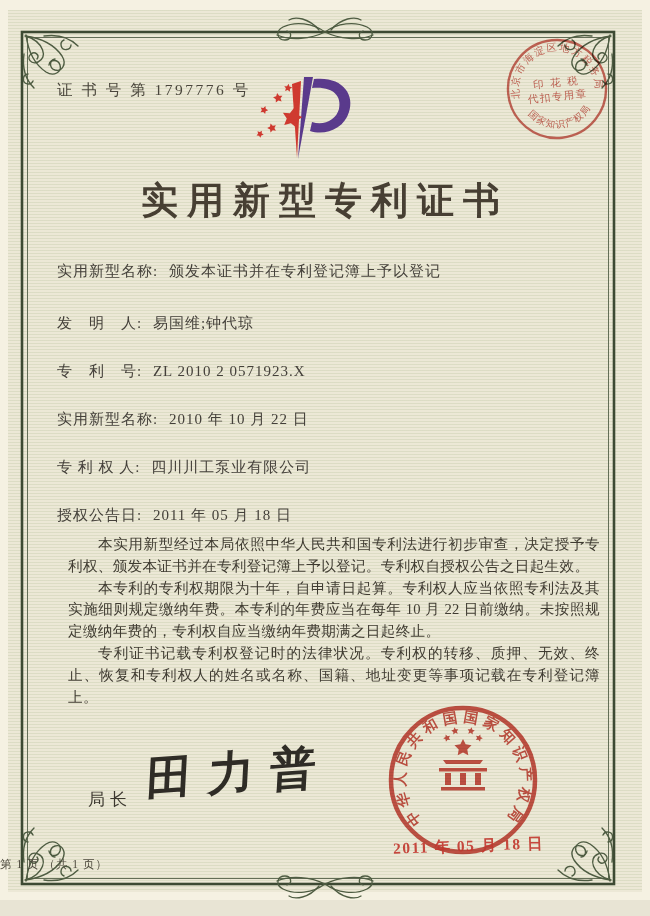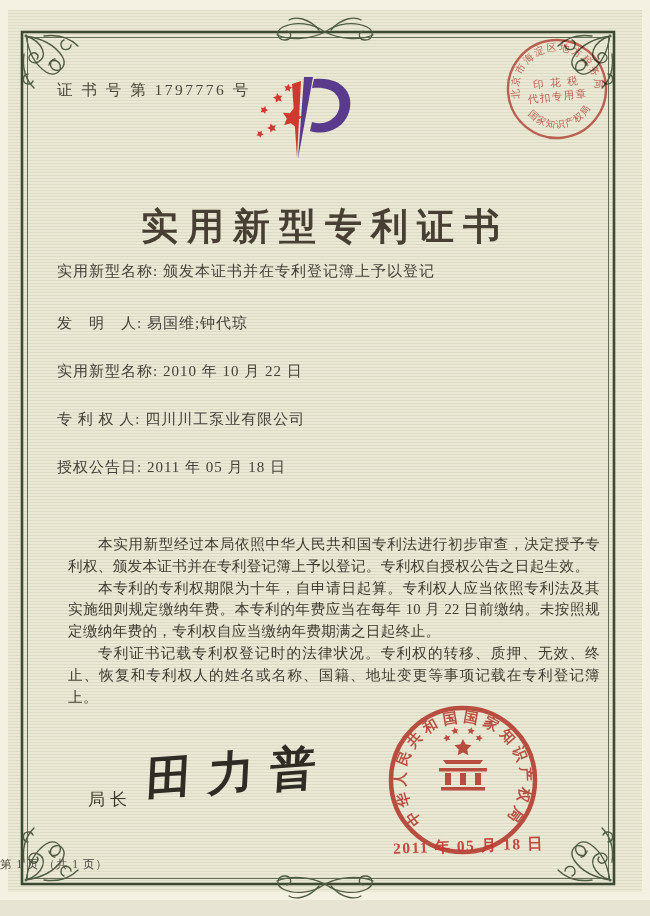--- a/index.html
+++ b/index.html
@@ -11,25 +11,25 @@
   }
   .paper-texture{
     position:absolute;left:8px;top:10px;right:8px;bottom:8px;
     background:
       repeating-linear-gradient(180deg, rgba(141,162,109,0.17) 0px, rgba(141,162,109,0.17) 1px, rgba(0,0,0,0) 1px, rgba(0,0,0,0) 3px),
       #ece8d6;
   }
   .abs{position:absolute;}
   .cert-no{left:57px;top:80px;font-size:15.5px;letter-spacing:2.5px;color:#4a463c;}
   .title{left:0;right:0;top:176px;text-align:center;font-size:37px;font-weight:bold;
-         letter-spacing:9px;color:#473f33;margin-top:26px;}
+         letter-spacing:9px;color:#473f33;}
   .fields{left:57px;top:262px;right:38px;font-size:15px;color:#44403a;}
   .field{margin-bottom:29px;letter-spacing:1px;white-space:nowrap;}
   .field:first-child{margin-bottom:33px;}
-  .field .lbl{}
+  .field .lbl{margin-right:6px;}
   .paras{left:56px;top:534px;right:50px;font-size:14.6px;line-height:21.8px;
          text-align:justify;color:#3f3b31;letter-spacing:0.3px;margin-left:12px;}
   .paras p{margin:0;text-indent:2.05em;}
   .director-label{left:88px;top:788px;font-size:17px;letter-spacing:5px;color:#3c382f;text-align:right;}
   .signature{left:146px;top:742px;font-size:46px;font-weight:bold;letter-spacing:16px;
              color:#2f2c26;transform:rotate(-4deg) skewX(-7deg);}
   .seal-date{left:393px;top:836px;font-size:15.5px;letter-spacing:1.5px;color:#c2372e;
              transform:rotate(-2deg);font-weight:bold;opacity:.9;}
   .footer{left:0;right:110px;top:857px;font-size:11.5px;
           letter-spacing:1px;color:#4e4a3e;}
@@ -118,20 +118,24 @@
   <div class="abs fields">
     <div class="field">
       <span class="lbl">实用新型名称:</span>
       <span>颁发本证书并在专利登记簿上予以登记</span>
     </div>
     <div class="field">
       <span class="lbl">发　明　人:</span>
       <span>易国维;钟代琼</span>
     </div>
     <div class="field">
+      <span class="lbl">专　利　号:</span>
+      <span>ZL 2010 2 0571923.X</span>
+    </div>
+    <div class="field">
       <span class="lbl">实用新型名称:</span>
       <span>2010 年 10 月 22 日</span>
     </div>
     <div class="field">
       <span class="lbl">专 利 权 人:</span>
       <span>四川川工泵业有限公司</span>
     </div>
     <div class="field">
       <span class="lbl">授权公告日:</span>
       <span>2011 年 05 月 18 日</span>

